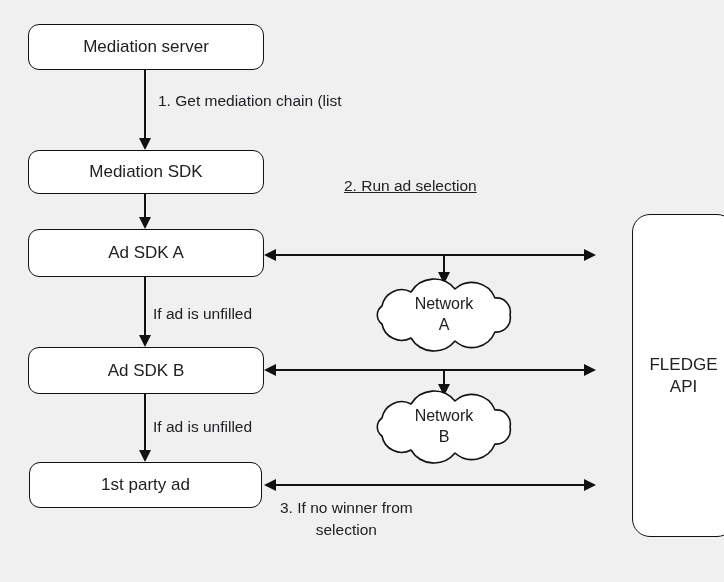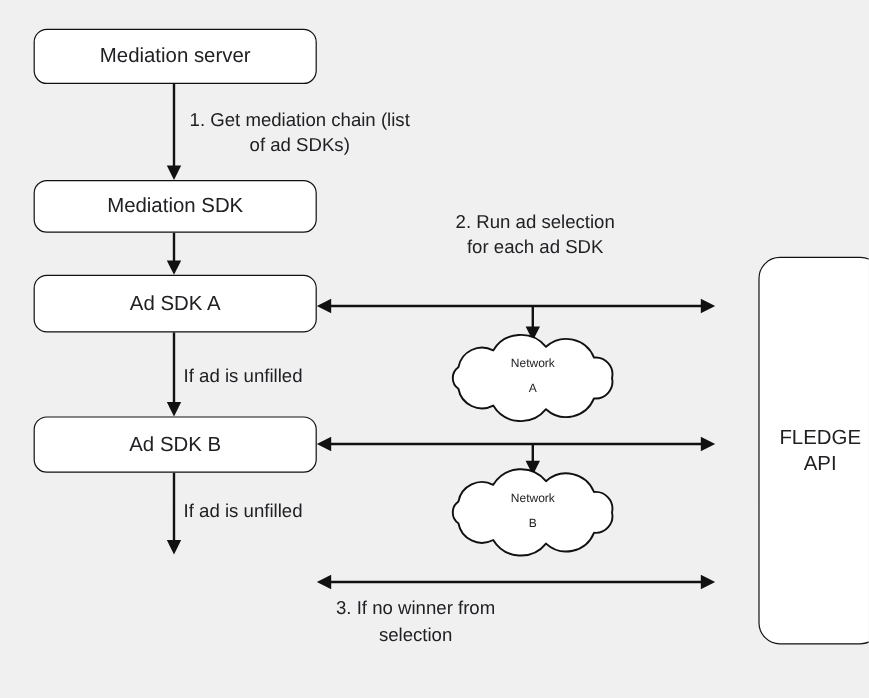--- a/index.html
+++ b/index.html
@@ -61,30 +61,30 @@
   .node-fledge-api .lbl  { width: 80px; }
   .ann {
     position: absolute;
     z-index: 3;
     font-size: 15.5px;
     line-height: 21px;
     color: #202124;
     white-space: nowrap;
   }
   .ann-step1 { left: 158px; top: 90px;  text-align: center; }
-  .ann-step2 { left: 356px; top: 175px; width: 180px; text-align: center; }
+  .ann-step2 { left: 344px; top: 175px; width: 180px; text-align: left; text-decoration: underline; }
   .ann-unfilled-a { left: 153px; top: 303px; }
   .ann-unfilled-b { left: 153px; top: 416px; }
   .ann-step3 { left: 280px; top: 497px; text-align: center; line-height: 21.5px; }
   .cloud-label {
     position: absolute;
     z-index: 3;
     width: 146px;
     text-align: center;
-    font-size: 10px;
+    font-size: 16px;
     line-height: 21px;
     color: #202124;
   }
   .cloud-label-a { left: 371px; top: 293px; }
   .cloud-label-b { left: 371px; top: 405px; }
 </style>
 </head>
 <body>
 
 <div class="canvas">
@@ -155,40 +155,41 @@
   </div>
   <div class="node node-mediation-sdk">
     <span class="lbl">Mediation SDK</span>
   </div>
   <div class="node node-ad-sdk-a">
     <span class="lbl">Ad SDK A</span>
   </div>
   <div class="node node-ad-sdk-b">
     <span class="lbl">Ad SDK B</span>
   </div>
+  <div class="node node-first-party-ad">
+    <span class="lbl">1st party ad</span>
+  </div>
   <div class="node node-fledge-api">
     <span class="lbl">FLEDGE API</span>
   </div>
 
   <div class="cloud-label cloud-label-a">
     <div>Network</div>
     <div>A</div>
   </div>
   <div class="cloud-label cloud-label-b">
     <div>Network</div>
     <div>B</div>
   </div>
 
   <div class="ann ann-step1">
     <div>1. Get mediation chain (list</div>
-    <div>of ad SDKs)</div>
   </div>
   <div class="ann ann-step2">
     <div>2. Run ad selection</div>
-    <div>for each ad SDK</div>
   </div>
   <div class="ann ann-unfilled-a">If ad is unfilled</div>
   <div class="ann ann-unfilled-b">If ad is unfilled</div>
   <div class="ann ann-step3">
     <div>3. If no winner from</div>
     <div>selection</div>
   </div>
 
 </div>
 

